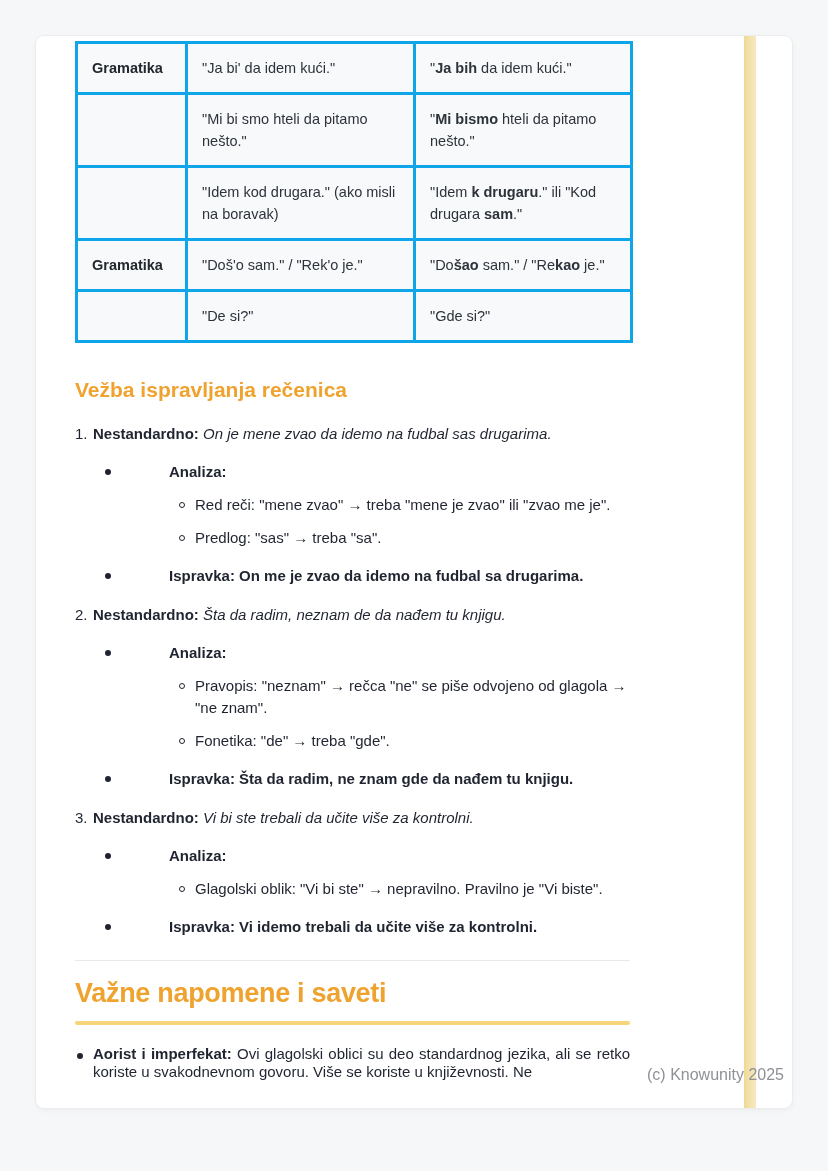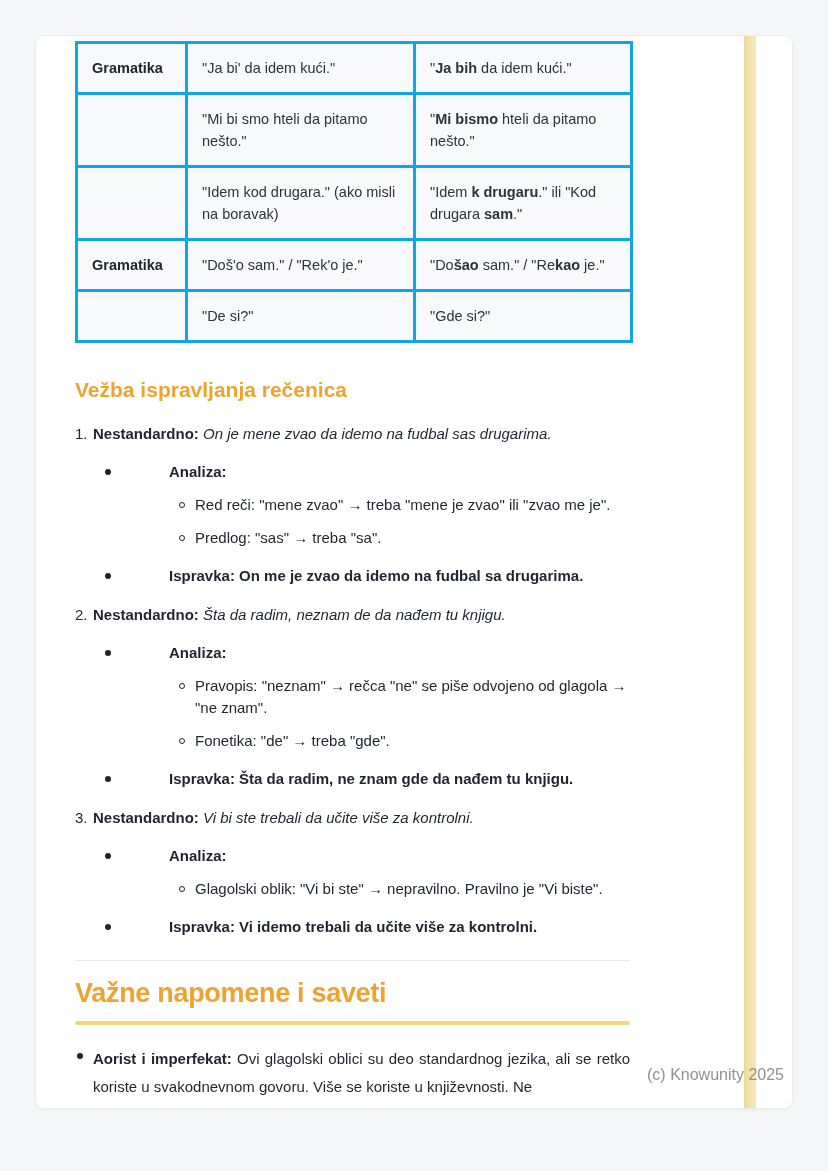--- a/index.html
+++ b/index.html
@@ -60,21 +60,21 @@
   .mk2 { width:26px; flex:none; display:flex; padding-top:8px; padding-left:10px; }
   .disc { width:6px; height:6px; border-radius:50%; background:#1f2430; display:inline-block; }
   .circ { width:6px; height:6px; border-radius:50%; border:1.3px solid #1f2430; display:inline-block; }
   .txt { flex:1; }
   .ex-item { margin-bottom:17px; }
   .lvl1 { margin-left:28px; margin-top:16px;gap:48px; }
   .lvl2 { margin-top:11px; }
   .b { font-weight:700; }
   .i { font-style:italic;text-align:center; }
   .note { margin-top:20px; }
-  .just { text-align:justify; line-height:28px; }
+  .just { text-align:justify; line-height:18px; }
   .watermark {
     position:absolute; right:8px; bottom:24px;
     font-size:16px; color:#8e9196; z-index:5;
   }
 </style>
 </head>
 <body>
 
 <div class="card">
   <div class="edge-stripe"></div>

